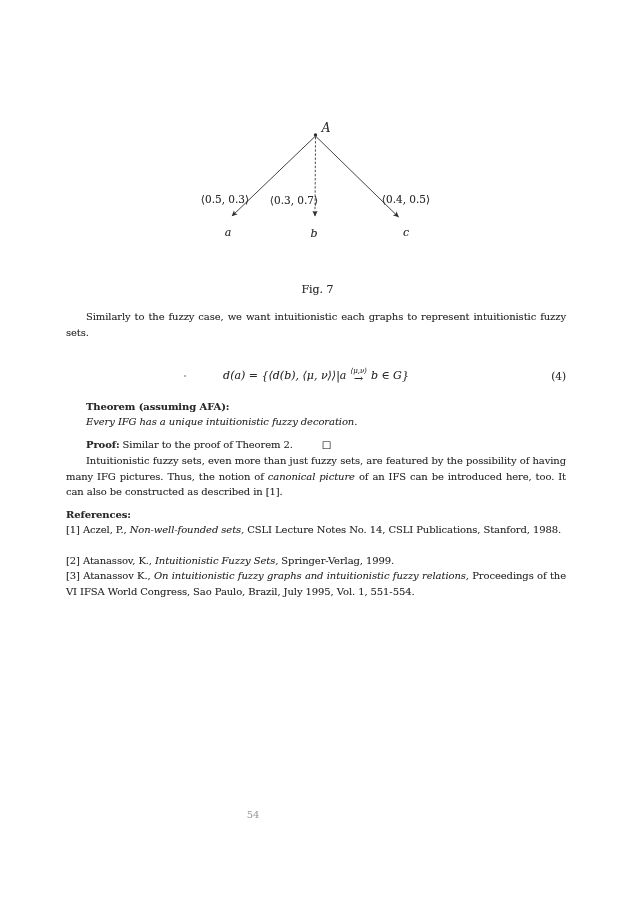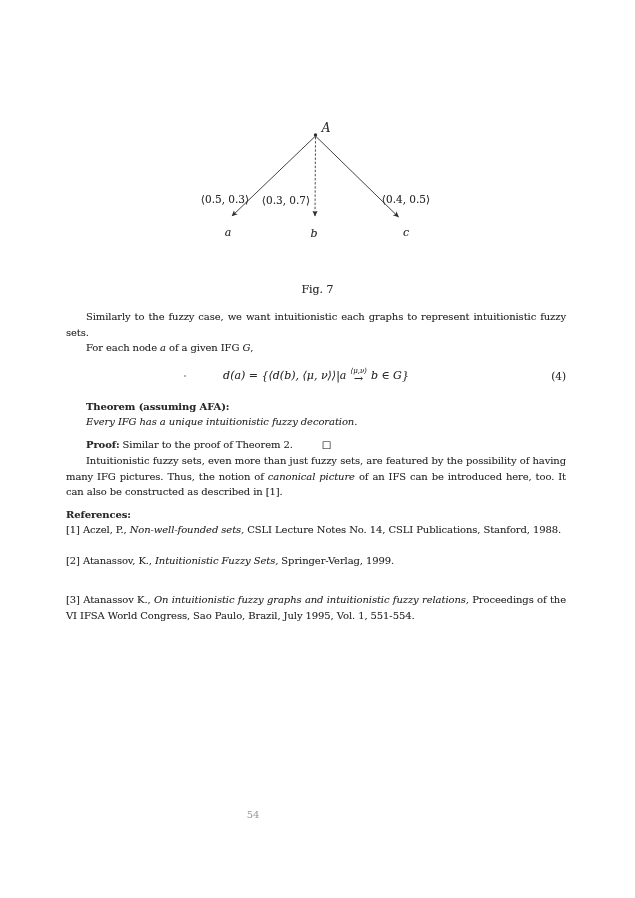--- a/index.html
+++ b/index.html
@@ -72,32 +72,31 @@
     </defs>
     <circle cx="315.5" cy="135" r="1.7" fill="#2e2e2e"></circle>
     <line x1="315.5" y1="136" x2="232" y2="216" stroke="#2e2e2e" stroke-width="0.9" marker-end="url(#ah)"></line>
     <line x1="315.5" y1="137" x2="315" y2="216" stroke="#3a3a3a" stroke-width="0.9" stroke-dasharray="2.4 1.7" marker-end="url(#ah)"></line>
     <line x1="315.5" y1="136" x2="398.5" y2="217" stroke="#2e2e2e" stroke-width="0.9" marker-end="url(#ah)"></line>
   </svg>
 
   <span class="fig-label root" style="left:326px;top:128px">A</span>
 
   <span class="fig-label" style="left:225px;top:199px">⟨0.5, 0.3⟩</span>
-  <span class="fig-label" style="left:286px;top:200px">⟨0.3, 0.7⟩</span>
+  <span class="fig-label" style="left:294px;top:200px">⟨0.3, 0.7⟩</span>
   <span class="fig-label" style="left:406px;top:199px">⟨0.4, 0.5⟩</span>
 
   <span class="fig-label node" style="left:228px;top:232px">a</span>
   <span class="fig-label node" style="left:314px;top:233px">b</span>
   <span class="fig-label node" style="left:406px;top:232px">c</span>
 
   <div class="fig-caption">Fig. 7</div>
 
   <div class="tx" style="top:309px">
     <p class="indent">Similarly to the fuzzy case, we want intuitionistic each graphs to represent intuitionistic fuzzy sets.</p>
-    <p class="indent"><span>For each node </span><span class="it">a</span><span> of a given IFG </span><span class="it">G</span><span>,</span></p>
   </div>
 
   <span class="speck"></span>
   <div class="eq-row">
     <span>d(a) = {⟨d(b), ⟨μ, ν⟩⟩|a</span>
       <span class="eq-arrow">
         <span class="eq-sup">⟨μ,ν⟩</span>
         <span class="eq-arr">→</span>
       </span>
       <span>b ∈ G}</span>
@@ -121,19 +120,19 @@
 
   <div class="tx" style="top:507px">
     <b>References:</b>
   </div>
   <div class="tx" style="top:522px">
     <span>[1] Aczel, P., </span><em>Non-well-founded sets,</em><span> CSLI Lecture Notes No. 14, CSLI Publications, Stanford, 1988.</span>
   </div>
   <div class="tx" style="top:553px">
     <span>[2] Atanassov, K., </span><em>Intuitionistic Fuzzy Sets,</em><span> Springer-Verlag, 1999.</span>
   </div>
-  <div class="tx" style="top:592px">
+  <div class="tx" style="top:568px">
     <span>[3] Atanassov K., </span><em>On intuitionistic fuzzy graphs and intuitionistic fuzzy relations,</em><span> Proceedings of the VI IFSA World Congress, Sao Paulo, Brazil, July 1995, Vol. 1, 551-554.</span>
   </div>
 
   <div class="footer">54</div>
 
 </div>
 
 </body></html>

